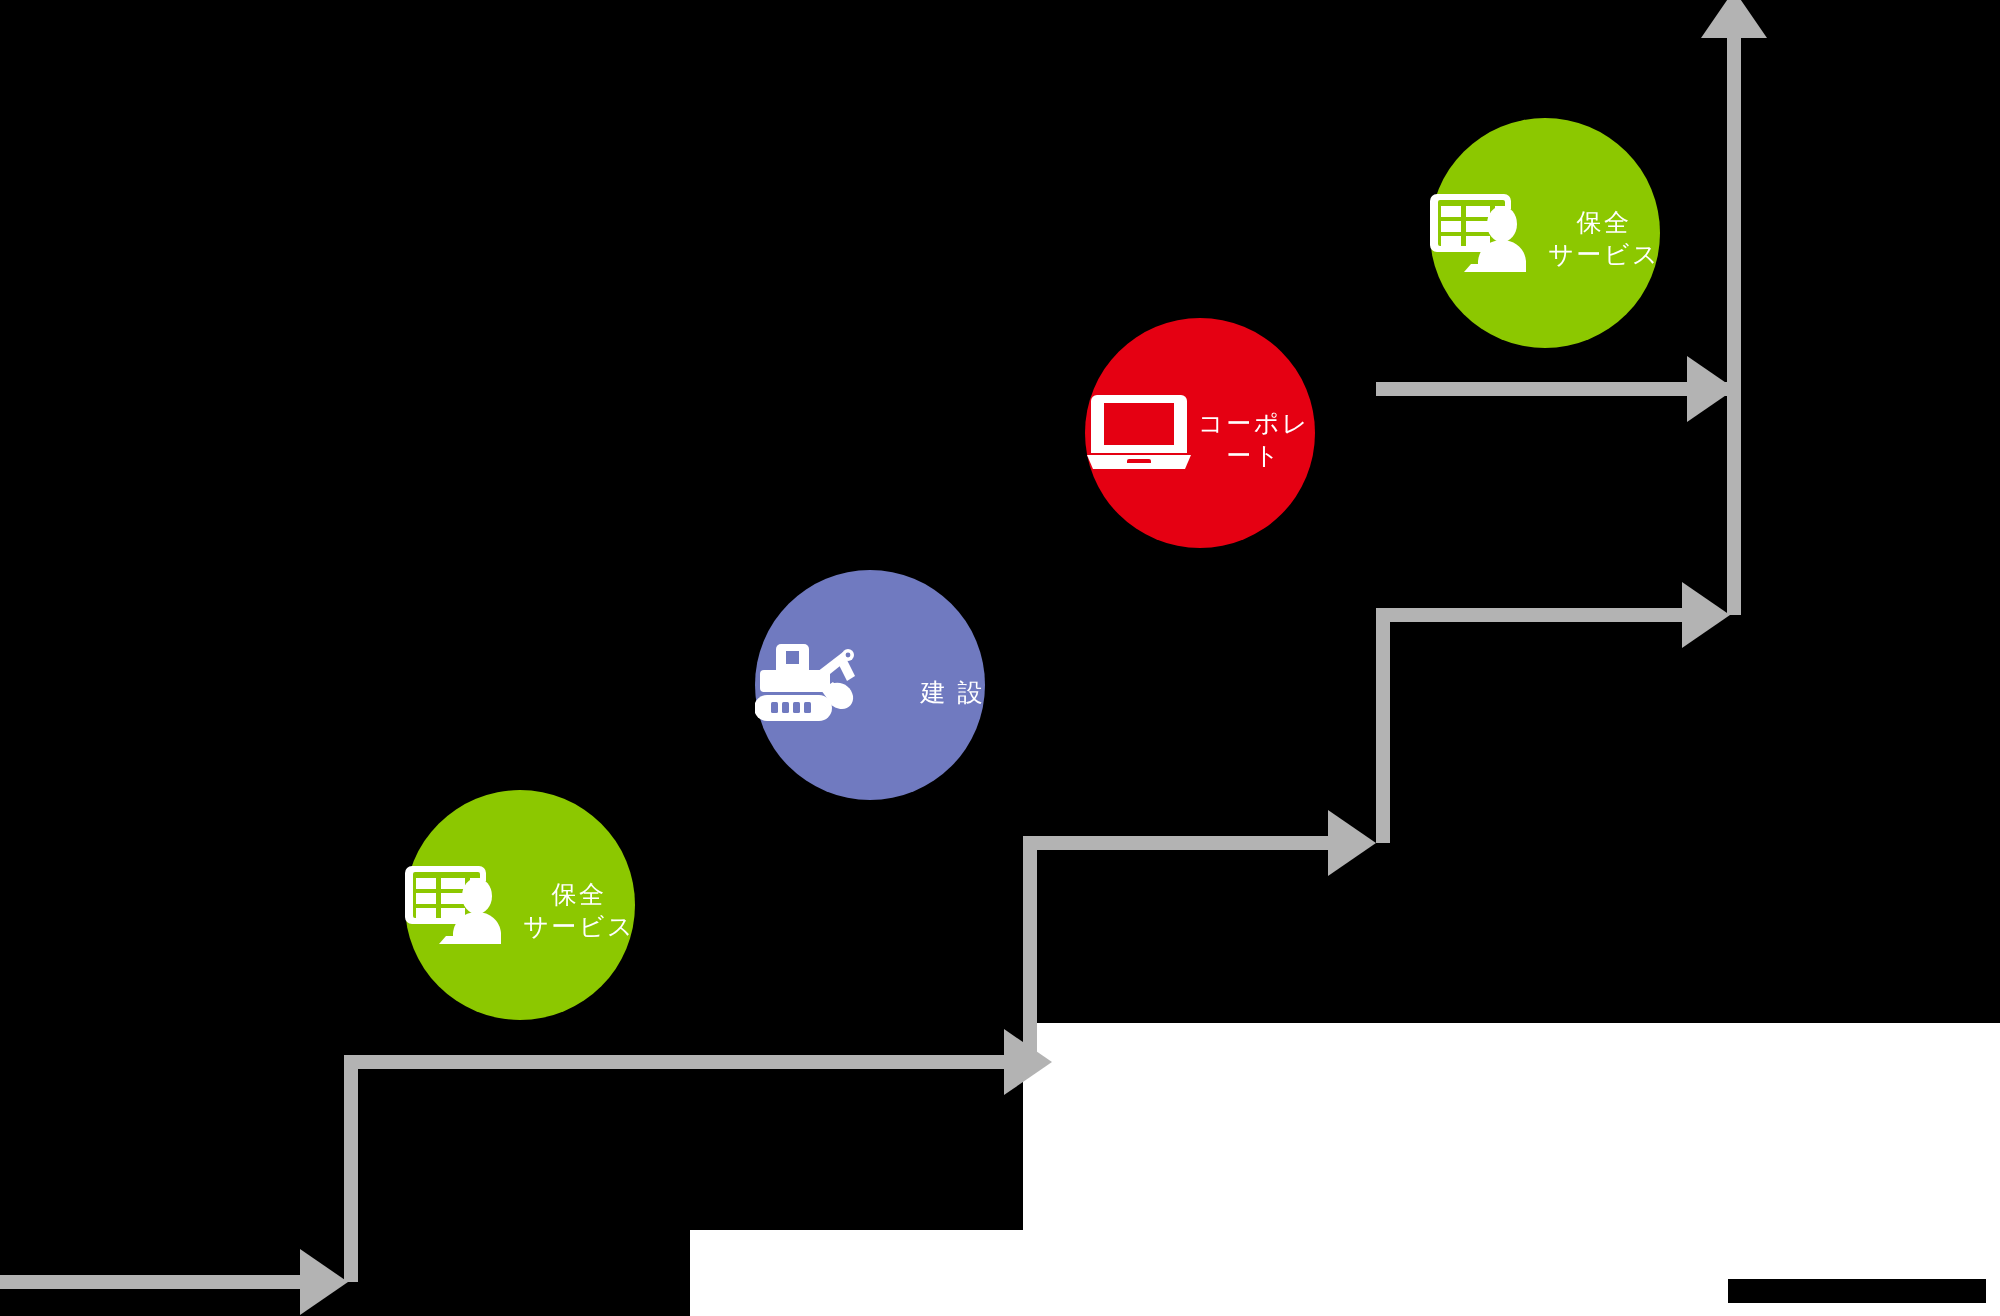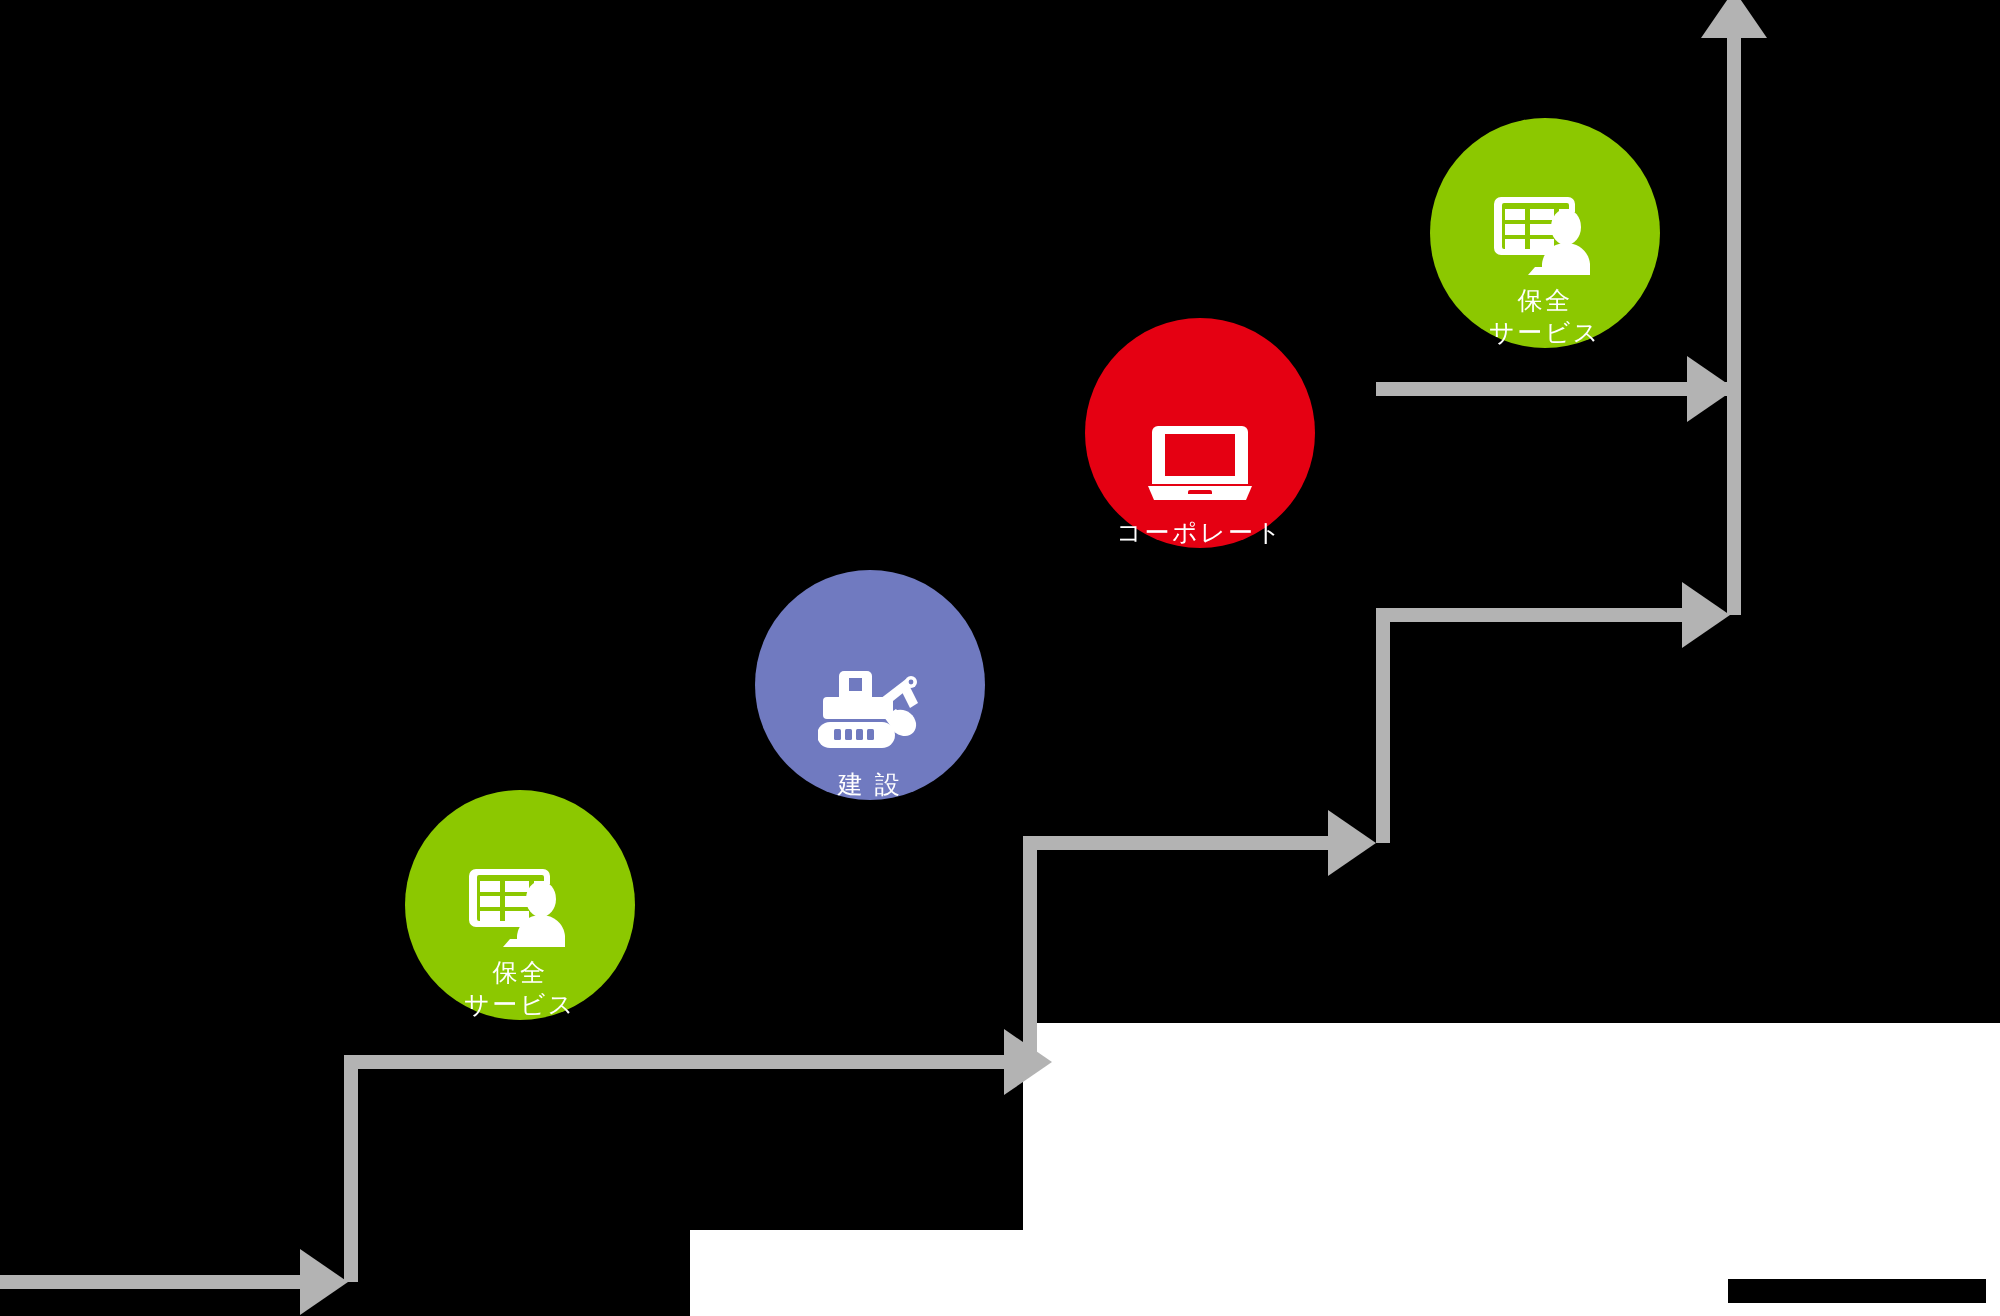--- a/index.html
+++ b/index.html
@@ -46,23 +46,23 @@
     border-left: 33px solid transparent;
     border-right: 33px solid transparent;
     border-bottom: 48px solid #B3B3B3;
   }
 
   
   .node {
     position: absolute;
     border-radius: 50%;
     display: flex;
-    flex-direction: column;
+    flex-direction: row;
     align-items: center;
-    justify-content: flex-end;
+    justify-content: space-between;
     box-sizing: border-box;
   }
   .node .glyph {
     display: block;
     line-height: 0;
   }
   .node .caption {
     color: #FFFFFF;
     text-align: center;
     letter-spacing: 0.10em;

